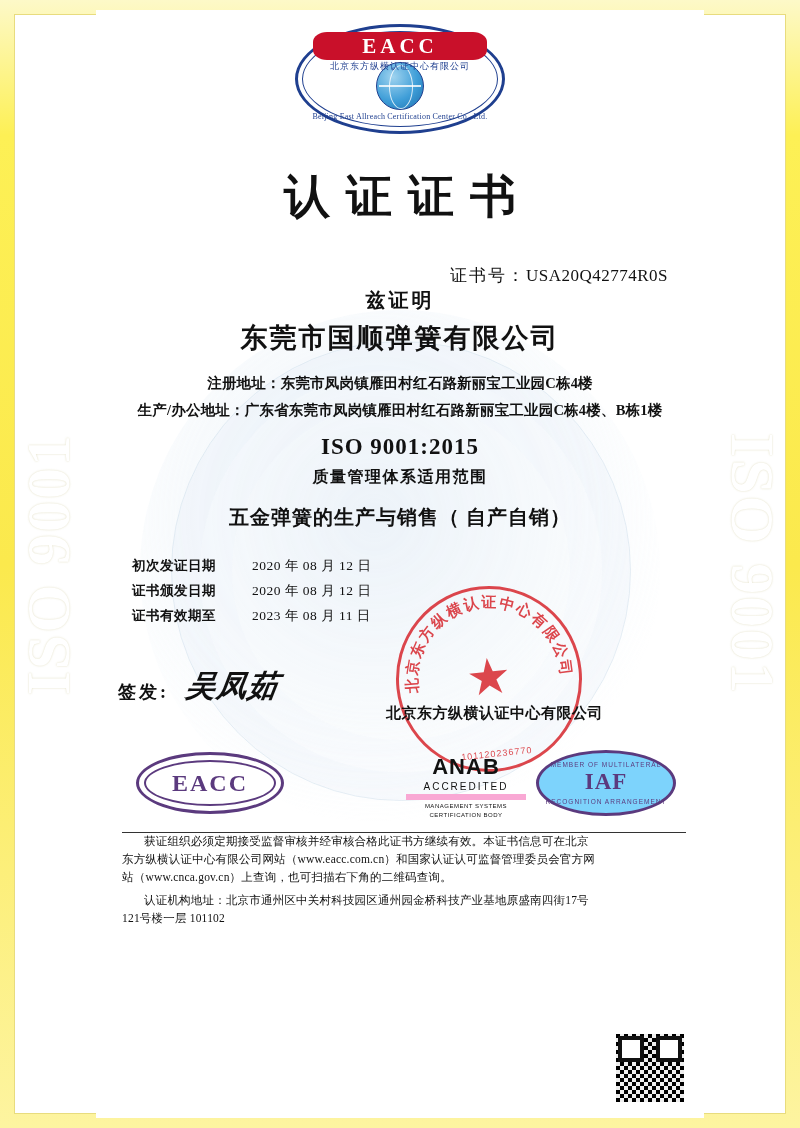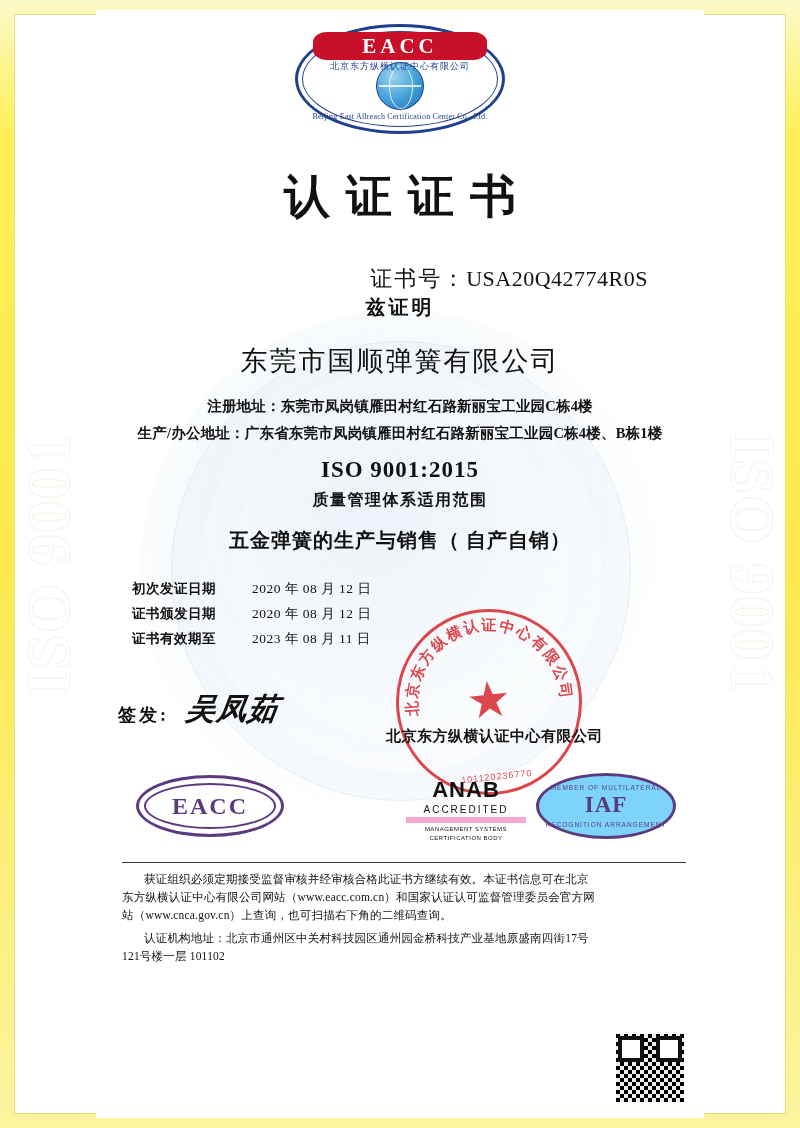--- a/index.html
+++ b/index.html
@@ -205,44 +205,44 @@
     letter-spacing: 16px;
     color: #111111;
     text-indent: 16px;
     font-family: "DejaVu Serif", "Liberation Serif", serif;
   }
 
   .cert-no {
     position: relative;
     z-index: 5;
     text-align: right;
-    margin: 36px 56px 0 0;
-    font-size: 22px;
+    margin: 36px 36px 0 0;
+    font-size: 17px;
     color: #111111;
     letter-spacing: .5px;
   }
   .cert-no .lbl { letter-spacing: 2px; }
   .cert-no .val { font-family: "Liberation Serif", "DejaVu Serif", serif; letter-spacing: .5px; }
 
   
   .body-block {
     position: relative;
     z-index: 5;
     text-align: center;
     color: #111111;
   }
   .hereby {
     font-size: 20px;
     font-weight: bold;
     letter-spacing: 3px;
   }
   .company {
-    margin-top: 22px;
+    margin-top: 6px;
     font-size: 27px;
-    font-weight: normal;
+    font-weight: bold;
     letter-spacing: 2px;
   }
   .credit-code {
     margin-top: 20px;
     font-size: 16px;
     font-weight: bold;
     letter-spacing: .5px;
   }
   .addr {
     margin-top: 18px;
@@ -479,23 +479,22 @@
     color: #5b3a7e;
     font-family: "Liberation Sans", sans-serif;
   }
   .iaf-mark .iaf-top { top: 8px; }
   .iaf-mark .iaf-bottom { bottom: 8px; }
 
   
   .footer {
     position: relative;
     z-index: 5;
-    margin: 13px 18px 0 26px;
+    margin: 6px 18px 0 26px;
     border-top: 1px solid #333;
-    padding-top: 8px;
     font-size: 11.5px;
     line-height: 1.55;
     color: #111;
     letter-spacing: .2px;
   }
   .footer p { margin: 0; }
   .footer .indent { text-indent: 22px; }
   .footer .blk2 { margin-top: 6px; }
 
   

